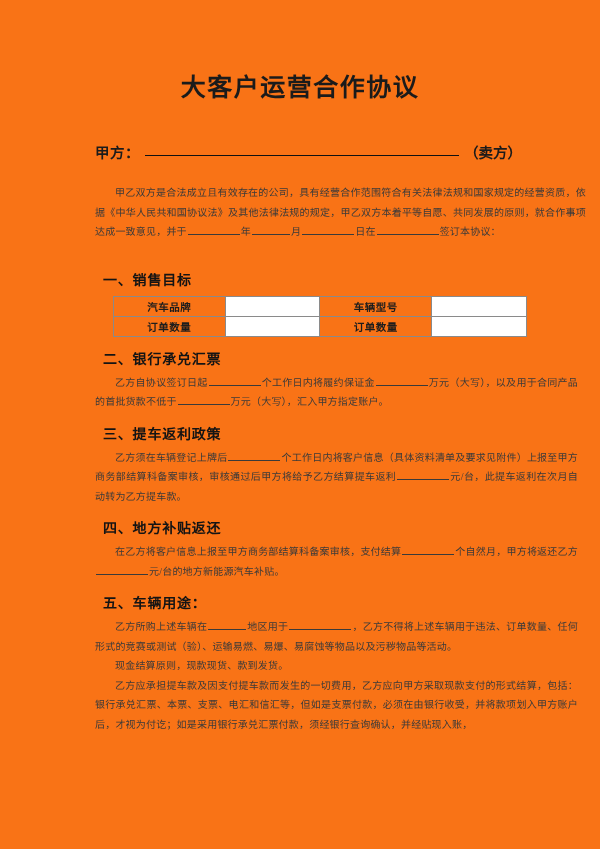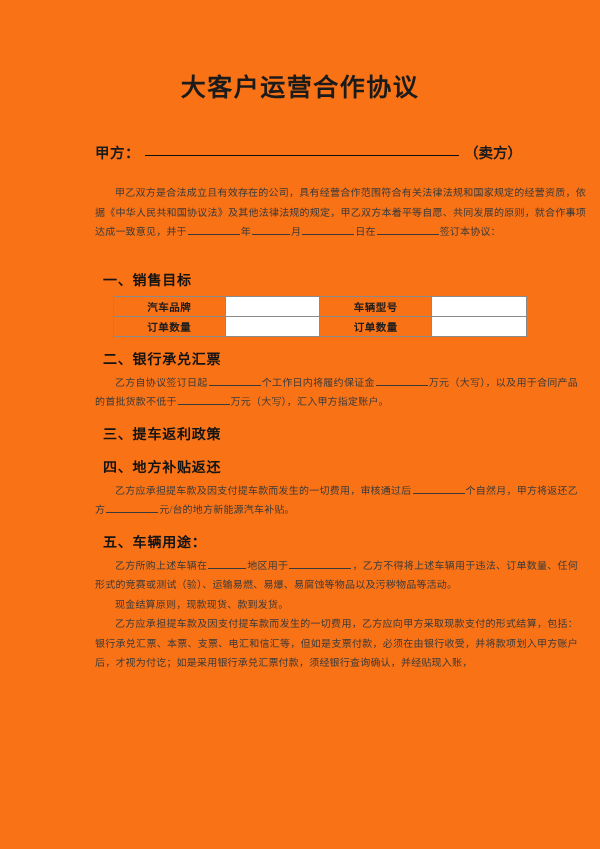--- a/index.html
+++ b/index.html
@@ -181,23 +181,24 @@
           <td class="val"></td>
         </tr>
       </tbody>
     </table>
   </div>
 
   <div class="sec-head">二、银行承兑汇票</div>
   <p class="para"><span>乙方自协议签订日起</span><span class="blank b-lg"></span><span>个工作日内将履约保证金</span><span class="blank b-lg"></span><span>万元（大写），以及用于合同产品的首批货款不低于</span><span class="blank b-lg"></span><span>万元（大写），汇入甲方指定账户。</span></p>
 
   <div class="sec-head">三、提车返利政策</div>
+  <p class="para"><span>乙方须在车辆登记上牌后</span><span class="blank b-lg"></span><span>个工作日内将客户信息（具体资料清单及要求见附件）上报至甲方商务部结算科备案审核，审核通过后甲方将给予乙方结算提车返利</span><span class="blank b-lg"></span><span>元/台，此提车返利在次月自动转为乙方提车款。</span></p>
 
   <div class="sec-head">四、地方补贴返还</div>
-  <p class="para"><span>乙方应承担提车款及因支付提车款而发生的一切费用，审核通过后</span><span class="blank b-lg"></span><span>个自然月，甲方将返还乙方</span><span class="blank b-lg"></span><span>元/台的地方新能源汽车补贴。</span></p>
+  <p class="para"><span>在乙方将客户信息上报至甲方商务部结算科备案审核，支付结算</span><span class="blank b-lg"></span><span>个自然月，甲方将返还乙方</span><span class="blank b-lg"></span><span>元/台的地方新能源汽车补贴。</span></p>
 
   <div class="sec-head">五、车辆用途：</div>
   <p class="para"><span>乙方所购上述车辆在</span><span class="blank b-md"></span><span>地区用于</span><span class="blank b-xl"></span><span>，乙方不得将上述车辆用于违法、订单数量、任何形式的竞赛或测试（验）、运输易燃、易爆、易腐蚀等物品以及污秽物品等活动。</span></p>
 
   <p class="para">现金结算原则，现款现货、款到发货。</p>
   <p class="para">乙方应承担提车款及因支付提车款而发生的一切费用，乙方应向甲方采取现款支付的形式结算，包括：银行承兑汇票、本票、支票、电汇和信汇等，但如是支票付款，必须在由银行收受，并将款项划入甲方账户后，才视为付讫；如是采用银行承兑汇票付款，须经银行查询确认，并经贴现入账，</p>
 
 </div>
 
 </body></html>

